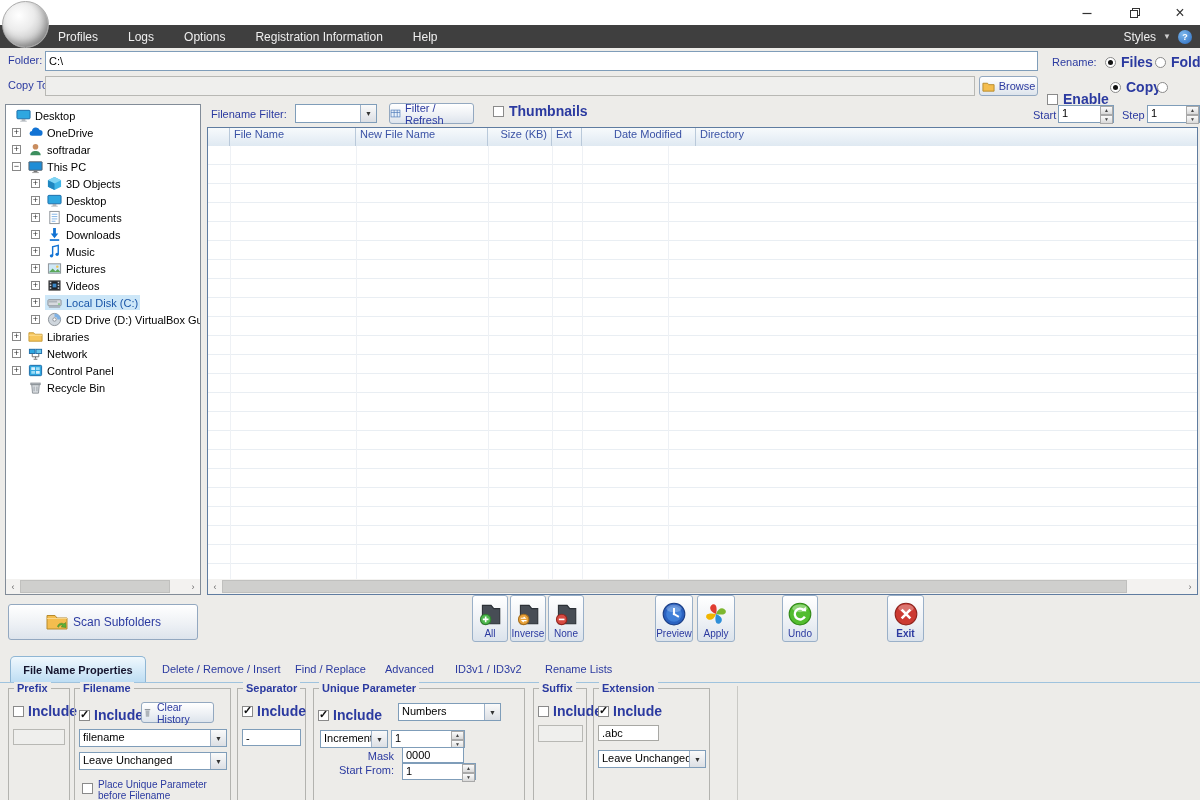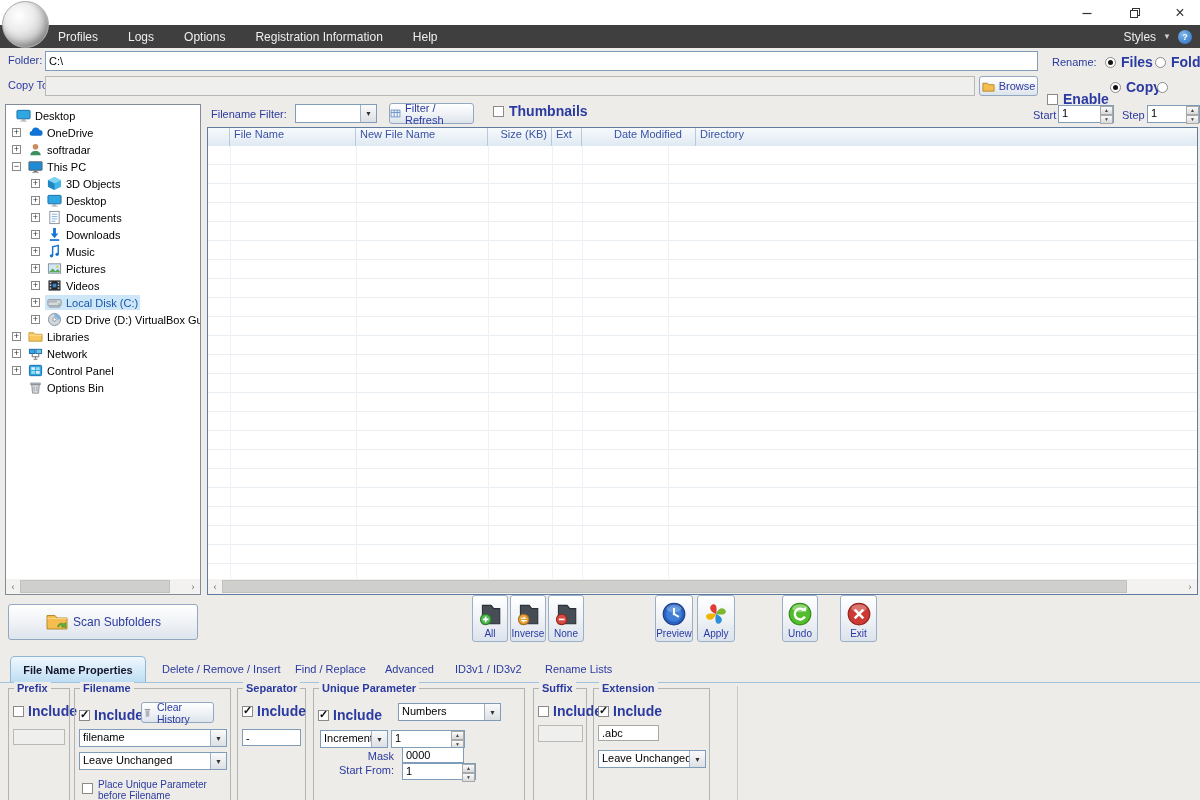--- a/index.html
+++ b/index.html
@@ -391,21 +391,21 @@
         <div class="trow" style="padding-left: 6px;">
           <span class="tspacer"></span>
           <span class="selwrap">
             <span class="ticon16">
               <svg viewBox="0 0 16 16">
                 <path d="M4 5h8l-.8 9H4.8z" fill="#d9dde1" stroke="#8a9096"></path>
                 <rect x="3" y="3.3" width="10" height="1.6" fill="#c3c8cd" stroke="#8a9096"></rect>
                 <path d="M6.5 7v5M9.5 7v5" stroke="#9aa0a6"></path>
               </svg>
             </span>
-            <span class="tlab">Options Bin</span>
+            <span class="tlab">Recycle Bin</span>
           </span>
         </div>
       </div>
     <div class="hscroll" style="left:0;right:0;bottom:0;">
       <span class="hs-arrow">‹</span>
       <span class="hs-thumb" style="width:150px;"></span>
       <span class="hs-arrow" style="margin-left:auto;">›</span>
     </div>
   </div>
 
@@ -542,21 +542,21 @@
         <span class="ticon">
           <svg viewBox="0 0 24 24">
             <circle cx="12" cy="12" r="10" fill="#53bd2e" stroke="#328a18"></circle>
             <ellipse cx="12" cy="6.8" rx="7" ry="3.6" fill="#fff" opacity="0.35"></ellipse>
             <path d="M16.5 14.5a5 5 0 1 1-1-6.2" stroke="#fff" stroke-width="2.2" fill="none"></path>
             <path d="M17.2 5.2l.5 4.4-4.3-.7z" fill="#fff"></path>
           </svg>
         </span>
         <div class="tlabel">Undo</div>
       </div>
-      <div class="tile" style="left: 840px; width: 37px;">
+      <div class="tile" style="left: 887px; width: 37px; font-weight: bold;">
         <span class="ticon">
           <svg viewBox="0 0 24 24">
             <circle cx="12" cy="12" r="10" fill="#cc3a33" stroke="#8e241f"></circle>
             <ellipse cx="12" cy="6.8" rx="7" ry="3.6" fill="#fff" opacity="0.3"></ellipse>
             <path d="M8 8l8 8M16 8l-8 8" stroke="#fff" stroke-width="2.4"></path>
           </svg>
         </span>
         <div class="tlabel">Exit</div>
       </div>
     </div>

